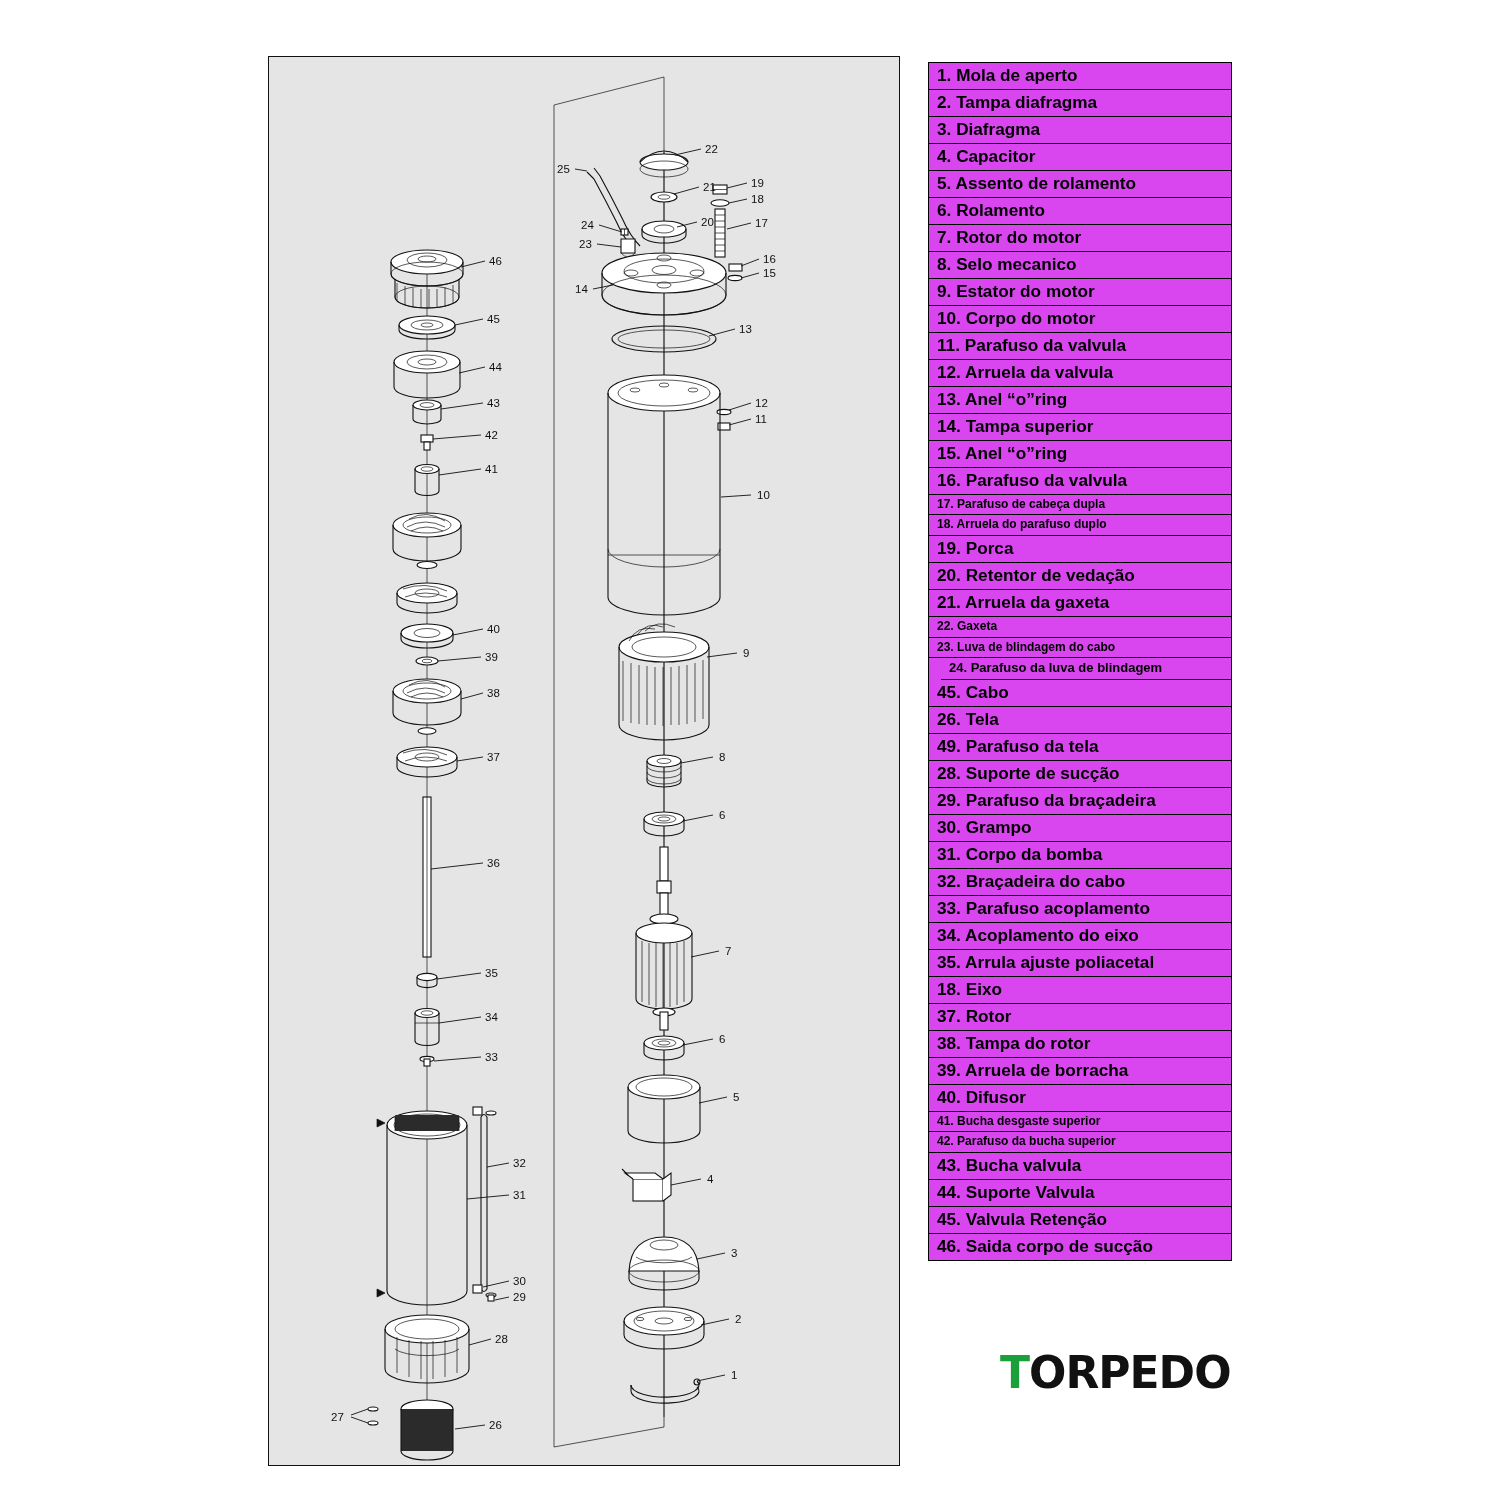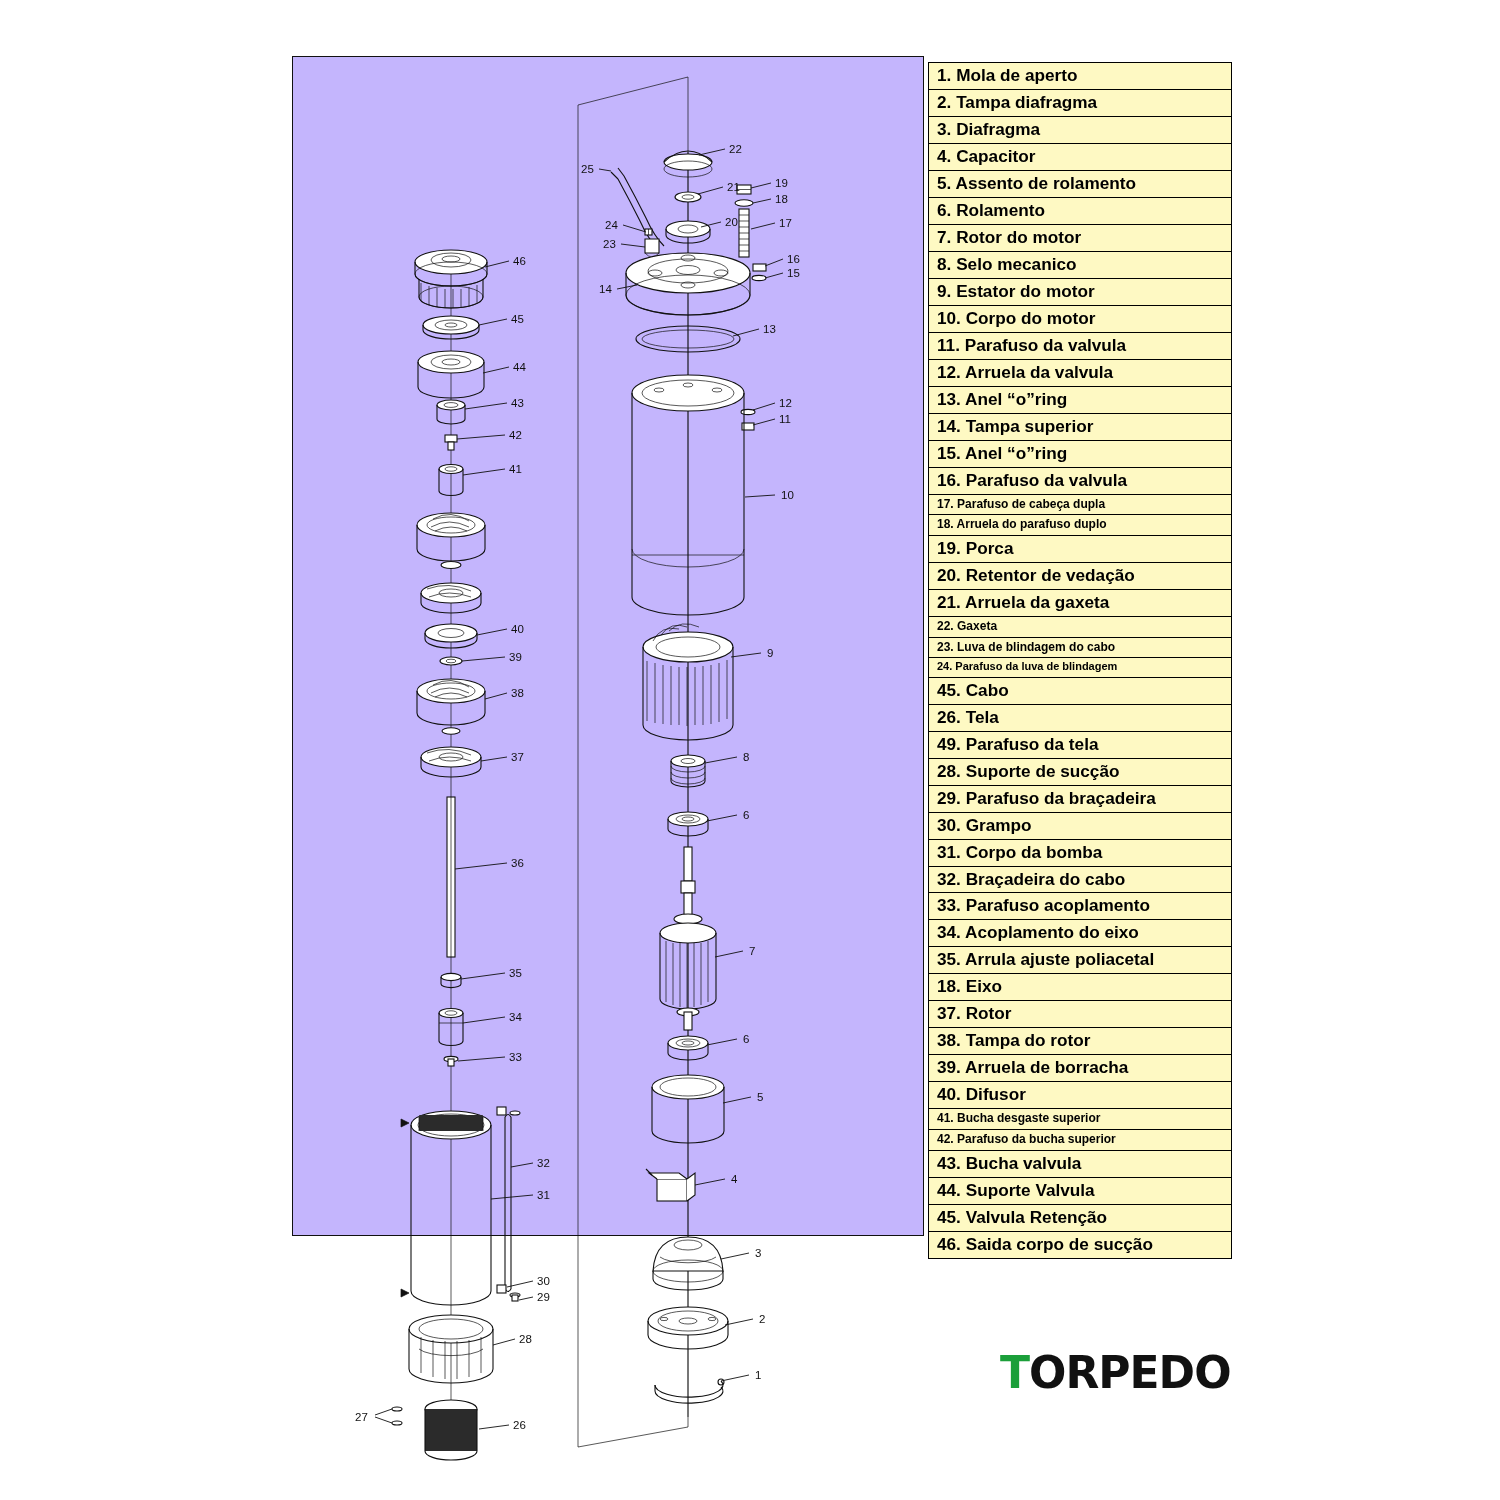--- a/index.html
+++ b/index.html
@@ -21,58 +21,58 @@
     width: 1500px;
     height: 1500px;
   }
 
   
   .drawing-frame {
     position: absolute;
     left: 268px;
     top: 56px;
     width: 632px;
-    height: 1180px;
+    height: 1410px;
     border: 1.6px solid #111;
     box-sizing: border-box;
-    background: #c4b5fd;
-    margin-left: 24px;
+    background: #e5e5e5;
   }
 
   svg.draw {
     position: absolute;
     left: 0; top: 0;
   }
 
   
   .legend {
     position: absolute;
     left: 928px;
     top: 62px;
     width: 304px;
     border: 1.5px solid #000;
     border-bottom: none;
     box-sizing: border-box;
-    background: #fef9c3;
+    background: #d946ef;
   }
   .legend-row {
     border-bottom: 1.5px solid #000;
     padding: 2px 6px 3px 8px;
     font-size: 17.2px;
     font-weight: bold;
     color: #000;
     line-height: 1.22;
     white-space: nowrap;
     overflow: hidden;
   }
   .legend-row.small {
     font-size: 12px;
   }
   .legend-row.xsmall {
-    font-size: 11px;
+    font-size: 13px;
+    margin-left: 12px;
   }
 
   
   .logo {
     position: absolute;
     left: 1000px;
     top: 1348px;
     width: 230px;
     height: 50px;
     display: flex;

